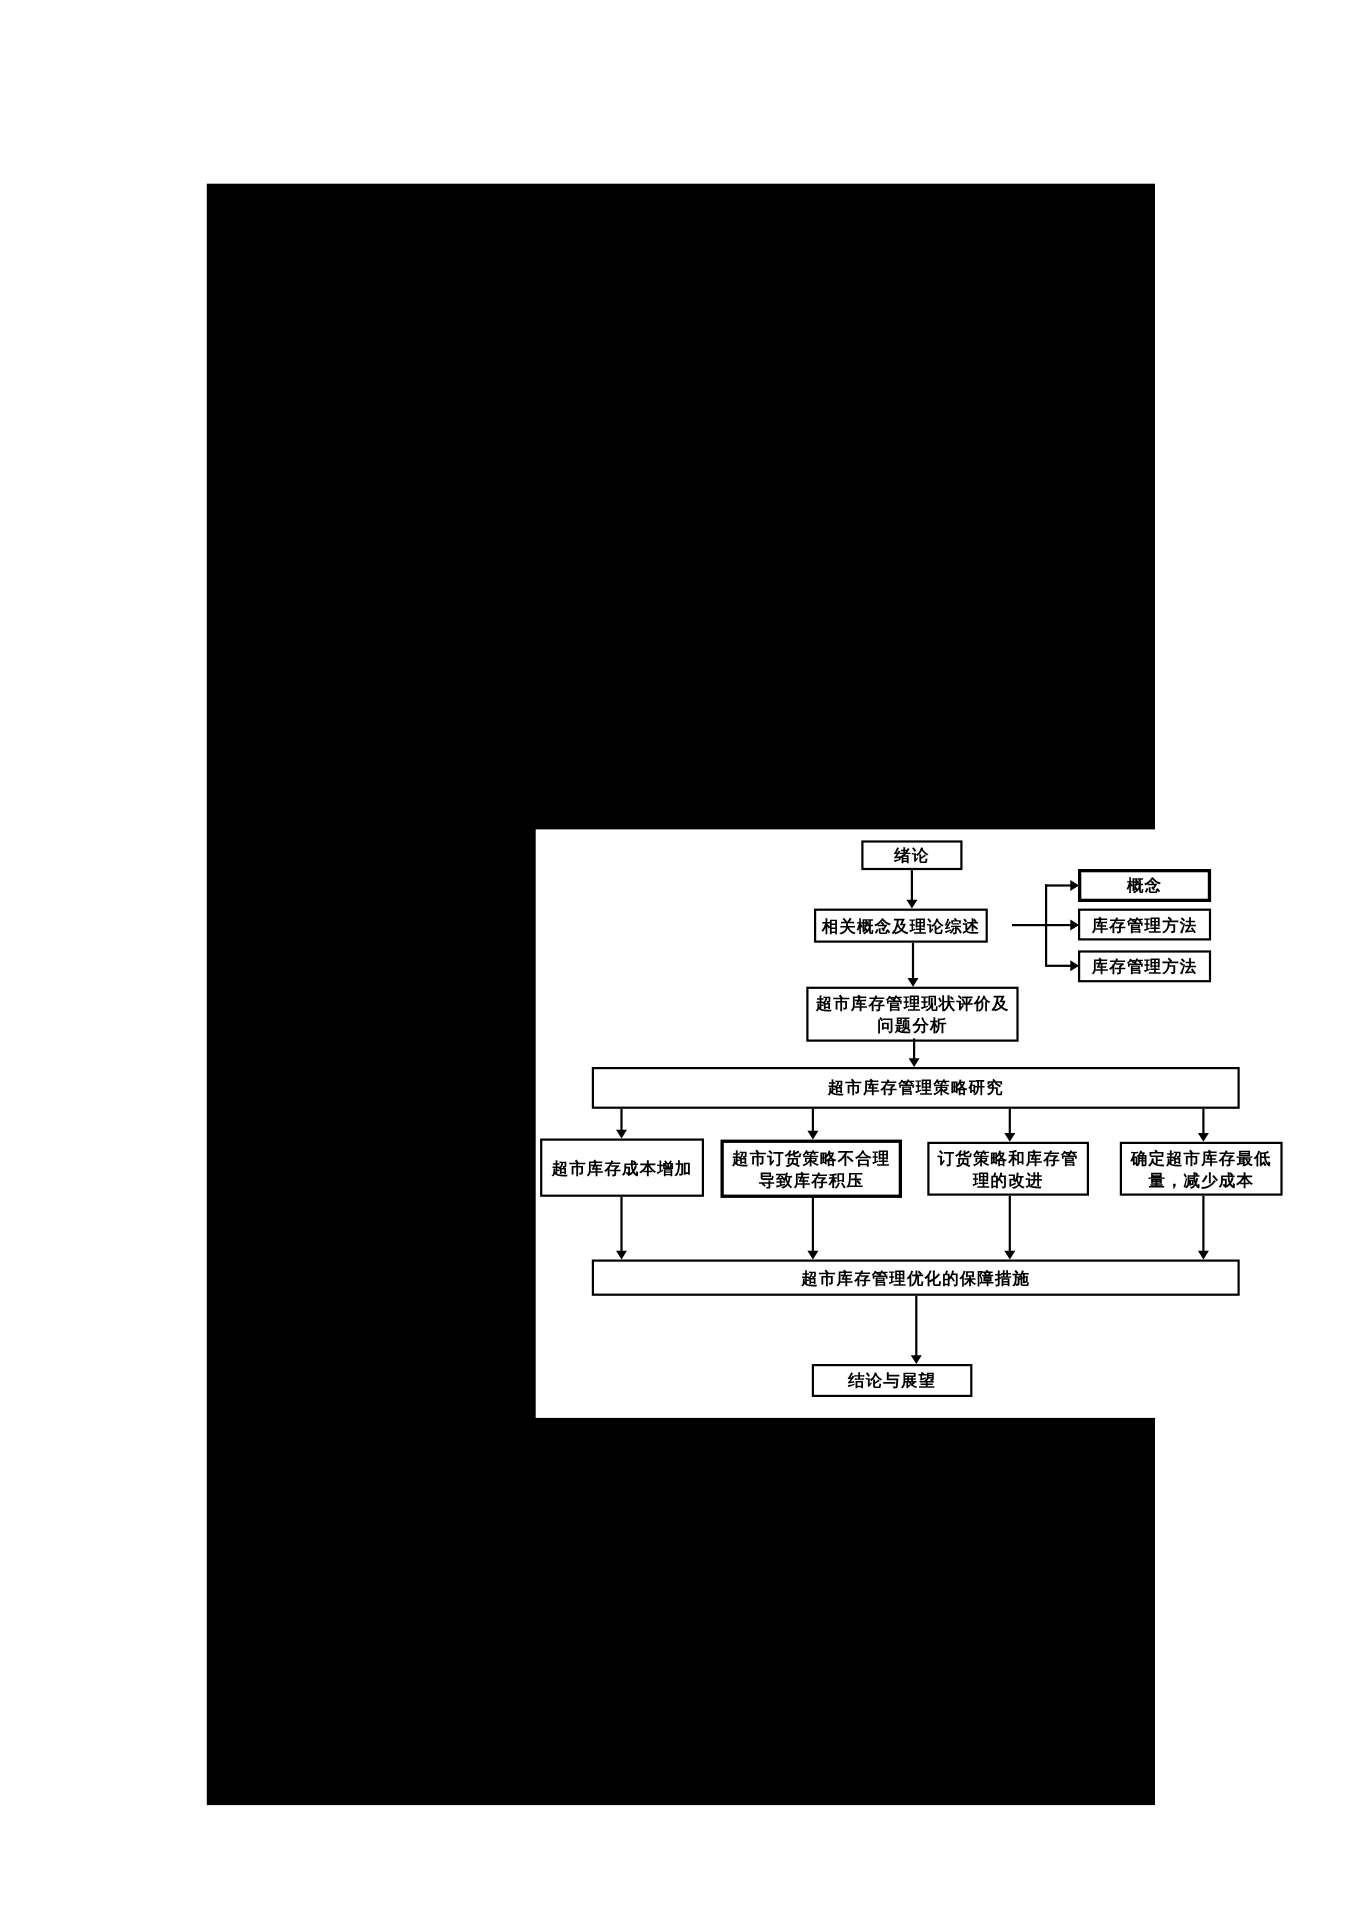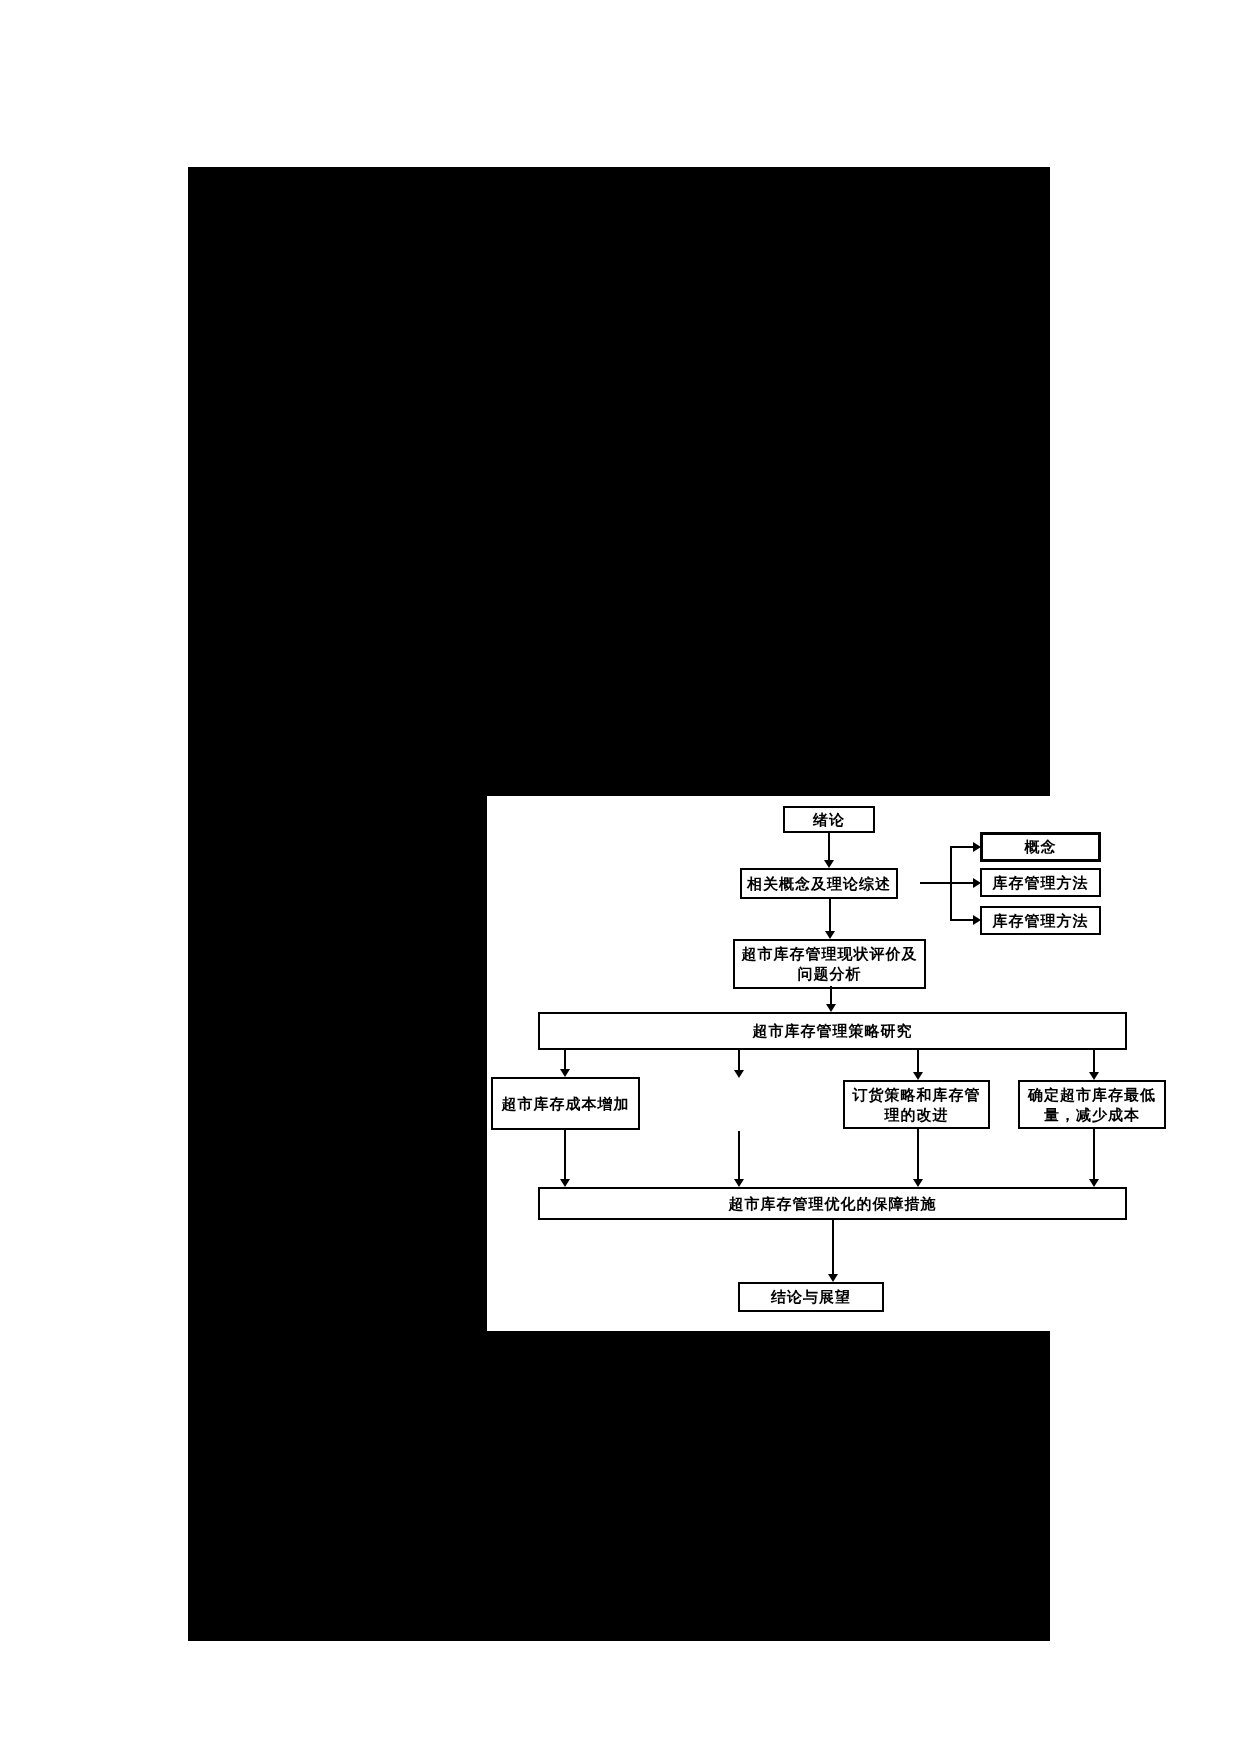--- a/index.html
+++ b/index.html
@@ -10,21 +10,20 @@
     overflow:hidden;
     font-family:"DejaVu Serif","DejaVu Sans",serif;
   }
   #page{
     position:absolute;left:188px;top:167px;width:862px;height:1474px;
     background:#000000;
   }
   #panel{
     position:absolute;left:299px;top:587px;width:693px;height:535px;
     background:#ffffff;
-    margin-top:42px;
   }
   .node{
     position:absolute;
     border:2px solid #000000;
     background:#ffffff;
     color:#000000;
     font-weight:bold;
     font-size:15px;
     line-height:20px;
     letter-spacing:1px;
@@ -71,20 +70,21 @@
       <div class="node" style="left:493px;top:72px;width:121px;height:29px;">库存管理方法</div>
 
       <div class="node" style="left:493px;top:110px;width:121px;height:29px;">库存管理方法</div>
 
       <div class="node" style="left:246px;top:143px;width:193px;height:50px;">超市库存管理现状评价及问题分析</div>
 
       <div class="node" style="left:51px;top:216px;width:589px;height:38px;">超市库存管理策略研究</div>
 
       <div class="node" style="left:4px;top:281px;width:149px;height:53px;text-align:center;">超市库存成本增加</div>
 
+      <div class="node bold" style="left:168px;top:282px;width:165px;height:53px;">超市订货策略不合理导致库存积压</div>
 
       <div class="node" style="left:356px;top:284px;width:147px;height:49px;">订货策略和库存管理的改进</div>
 
       <div class="node" style="left:531px;top:284px;width:148px;height:49px;text-align:center;">确定超市库存最低量，减少成本</div>
 
       <div class="node" style="left:51px;top:391px;width:589px;height:33px;">超市库存管理优化的保障措施</div>
 
       <div class="node" style="left:251px;top:486px;width:146px;height:30px;">结论与展望</div>
 
       <div class="arrow-v" style="left:341px;top:37px;height:28px;"></div>

